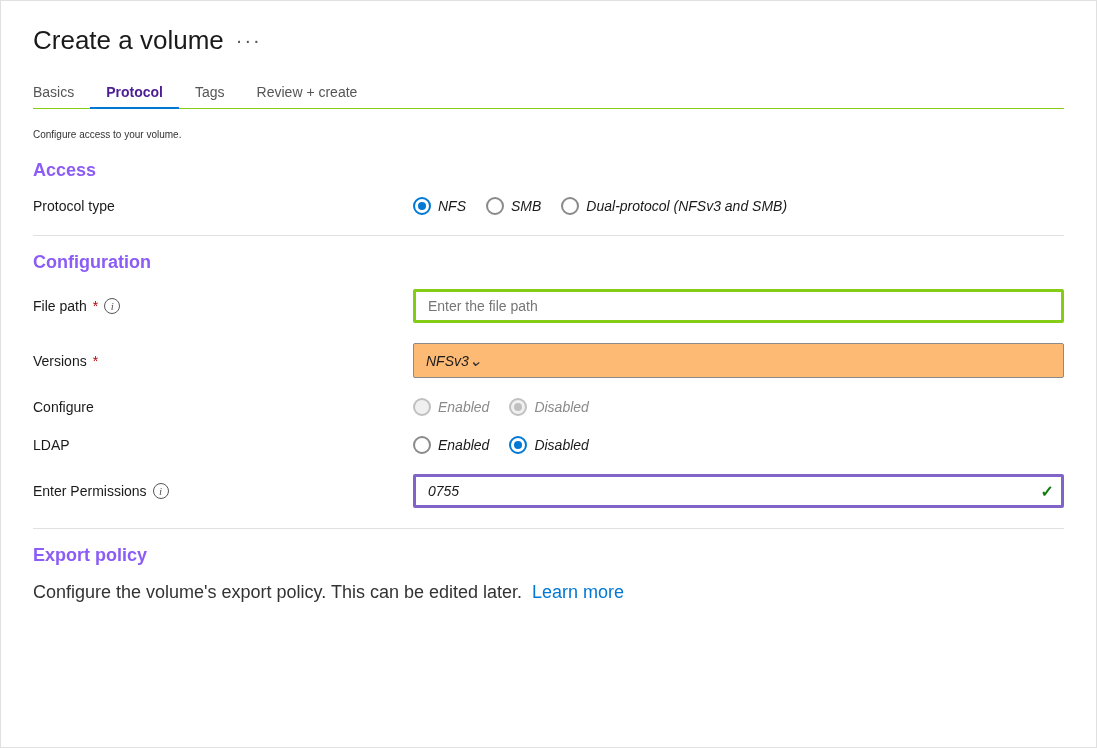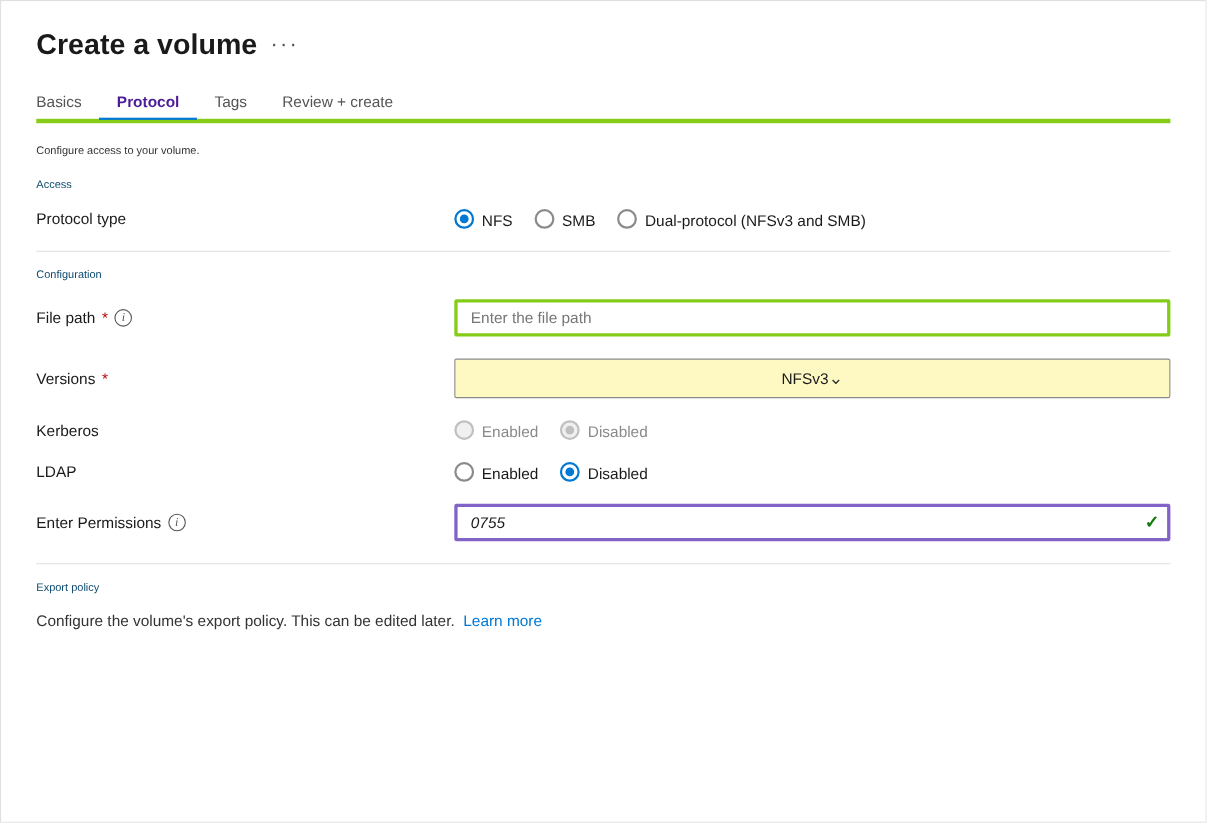--- a/index.html
+++ b/index.html
@@ -25,37 +25,37 @@
 
     .page-title-row {
       display: flex;
       align-items: center;
       gap: 12px;
       margin-bottom: 20px;
     }
 
     .page-title {
       font-size: 26px;
-      font-weight: 700;
+      font-weight: 400;
       color: #1a1a1a;
     }
 
     .more-icon {
       font-size: 20px;
       color: #555;
       cursor: pointer;
       letter-spacing: 2px;
     }
 
     
     .tabs-row {
       display: flex;
       align-items: flex-end;
       gap: 0;
-      border-bottom: 4px solid #84cc16;
+      border-bottom: 1px solid #84cc16;
       margin-bottom: 20px;
     }
 
     .tab {
       padding: 8px 16px;
       font-size: 14px;
       cursor: pointer;
       color: #555;
       position: relative;
       white-space: nowrap;
@@ -83,23 +83,23 @@
 
     
     .description {
       color: #333;
       margin-bottom: 20px;
       font-size: 10px;
     }
 
     
     .section-header {
-      font-size: 10px;
-      font-weight: 400;
-      color: #0c4a6e;
+      font-size: 18px;
+      font-weight: 700;
+      color: #8b5cf6;
       margin-bottom: 16px;
     }
 
     
     .form-row {
       display: flex;
       align-items: center;
       margin-bottom: 20px;
     }
 
@@ -159,44 +159,46 @@
       width: 100%;
     }
 
     .select-display {
       width: 100%;
       padding: 7px 12px;
       border: 1px solid #8a8a8a;
       border-radius: 2px;
       font-size: 14px;
       color: #1a1a1a;
-      background: #fef9c3;
+      background: #fdba74;
       cursor: pointer;
       display: flex;
       align-items: center;
-      justify-content: center;
+      justify-content: flex-start;
+      font-style: italic;
     }
 
     .chevron-down {
       font-size: 16px;
       color: #333;
     }
 
     
     .radio-group {
       display: flex;
       align-items: center;
       gap: 20px;
     }
 
     .radio-option {
       display: flex;
-      align-items: flex-end;
+      align-items: center;
       gap: 7px;
       cursor: pointer;
+      font-style: italic;
     }
 
     .radio-option.disabled {
       cursor: default;
     }
 
     .radio-circle {
       width: 18px;
       height: 18px;
       border-radius: 50%;
@@ -261,21 +263,21 @@
       font-size: 16px;
       font-weight: bold;
     }
 
     .section-spacing {
       margin-top: 8px;
       margin-bottom: 16px;
     }
 
     .export-description {
-      font-size: 14px;
+      font-size: 18px;
       color: #333;
     }
 
     .export-description a {
       color: #0078d4;
       text-decoration: none;
     }
 
     .divider-line {
       border: none;
@@ -359,21 +361,21 @@
           <div class="select-display">
             <span>NFSv3</span>
             <span class="chevron-down">⌄</span>
           </div>
         </div>
       </div>
     </div>
 
     <div class="form-row">
       <div class="form-label">
-        <span>Kerberos</span>
+        <span>Configure</span>
       </div>
       <div class="form-control">
         <div class="radio-group">
           <label class="radio-option disabled">
             <div class="radio-circle disabled-style"></div>
             <span class="radio-label disabled-text">Enabled</span>
           </label>
           <label class="radio-option disabled">
             <div class="radio-circle disabled-style">
               <div class="radio-dot"></div>

